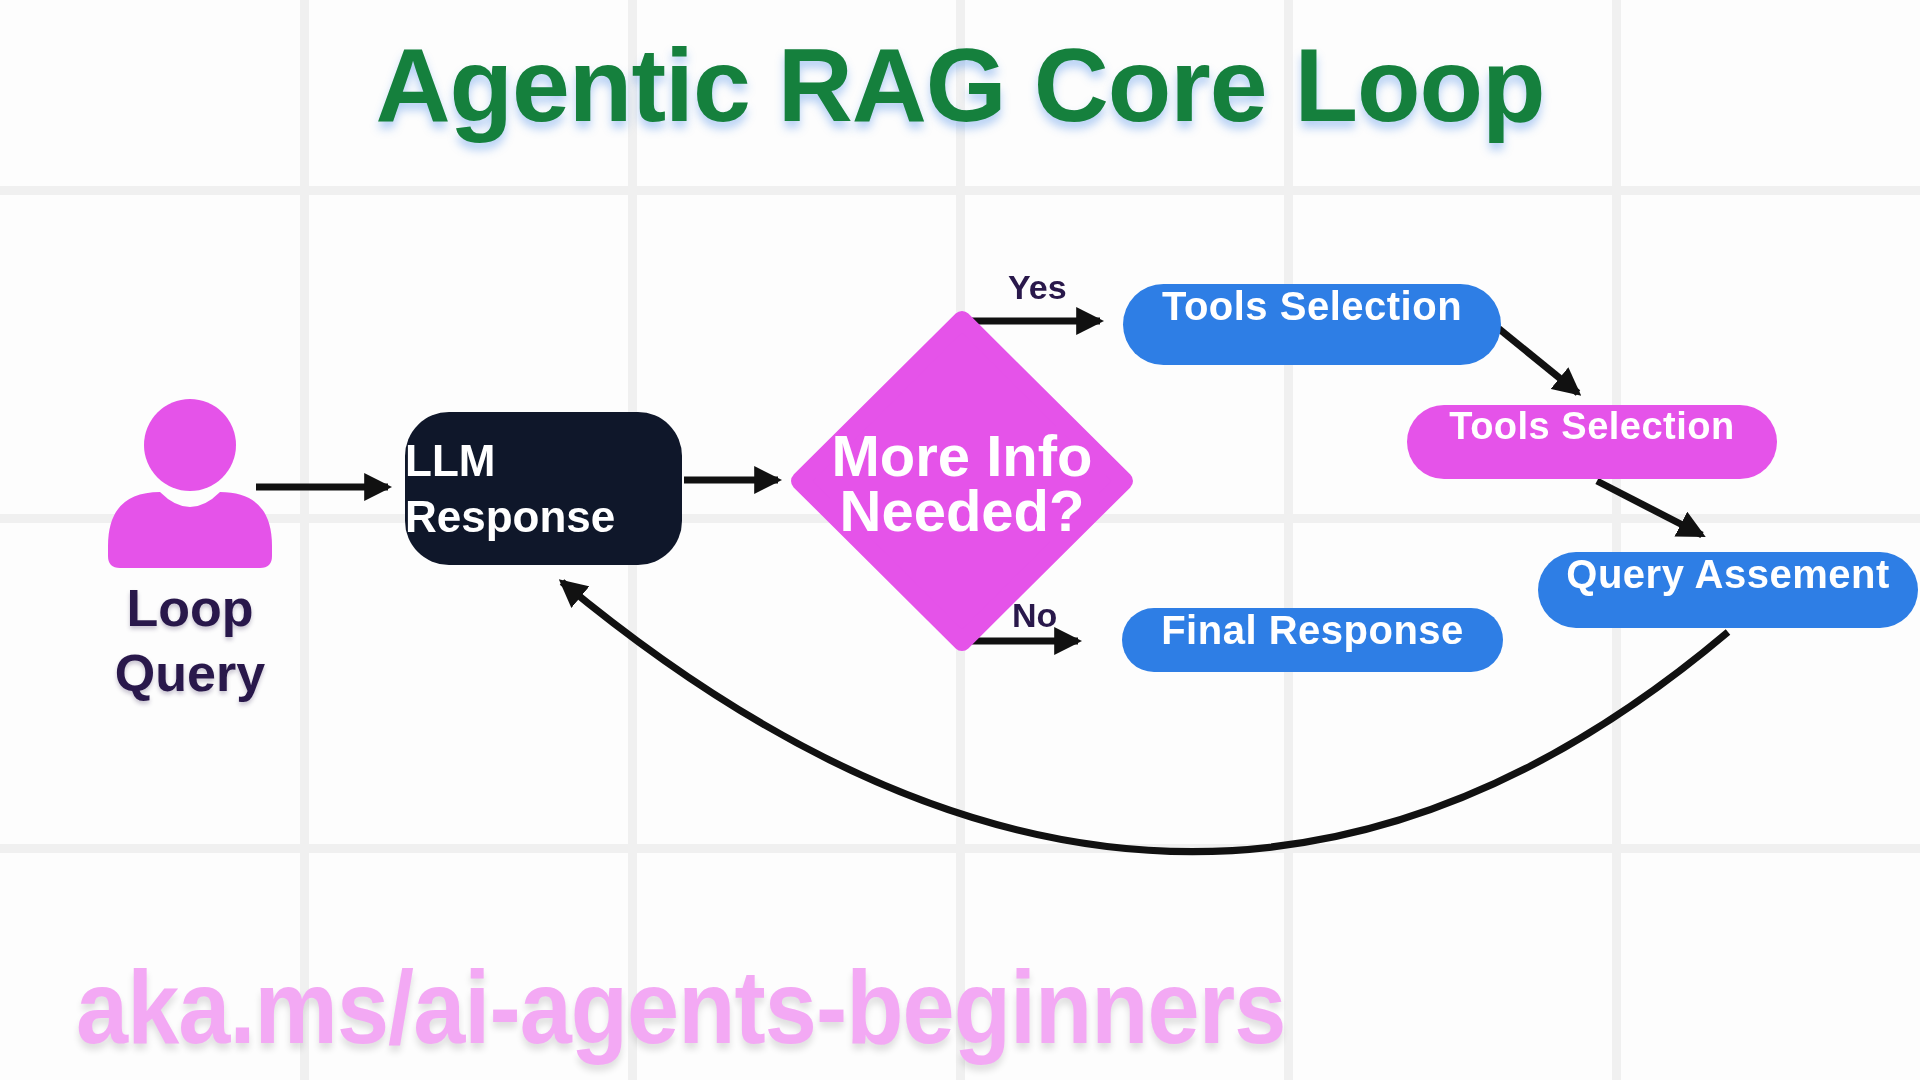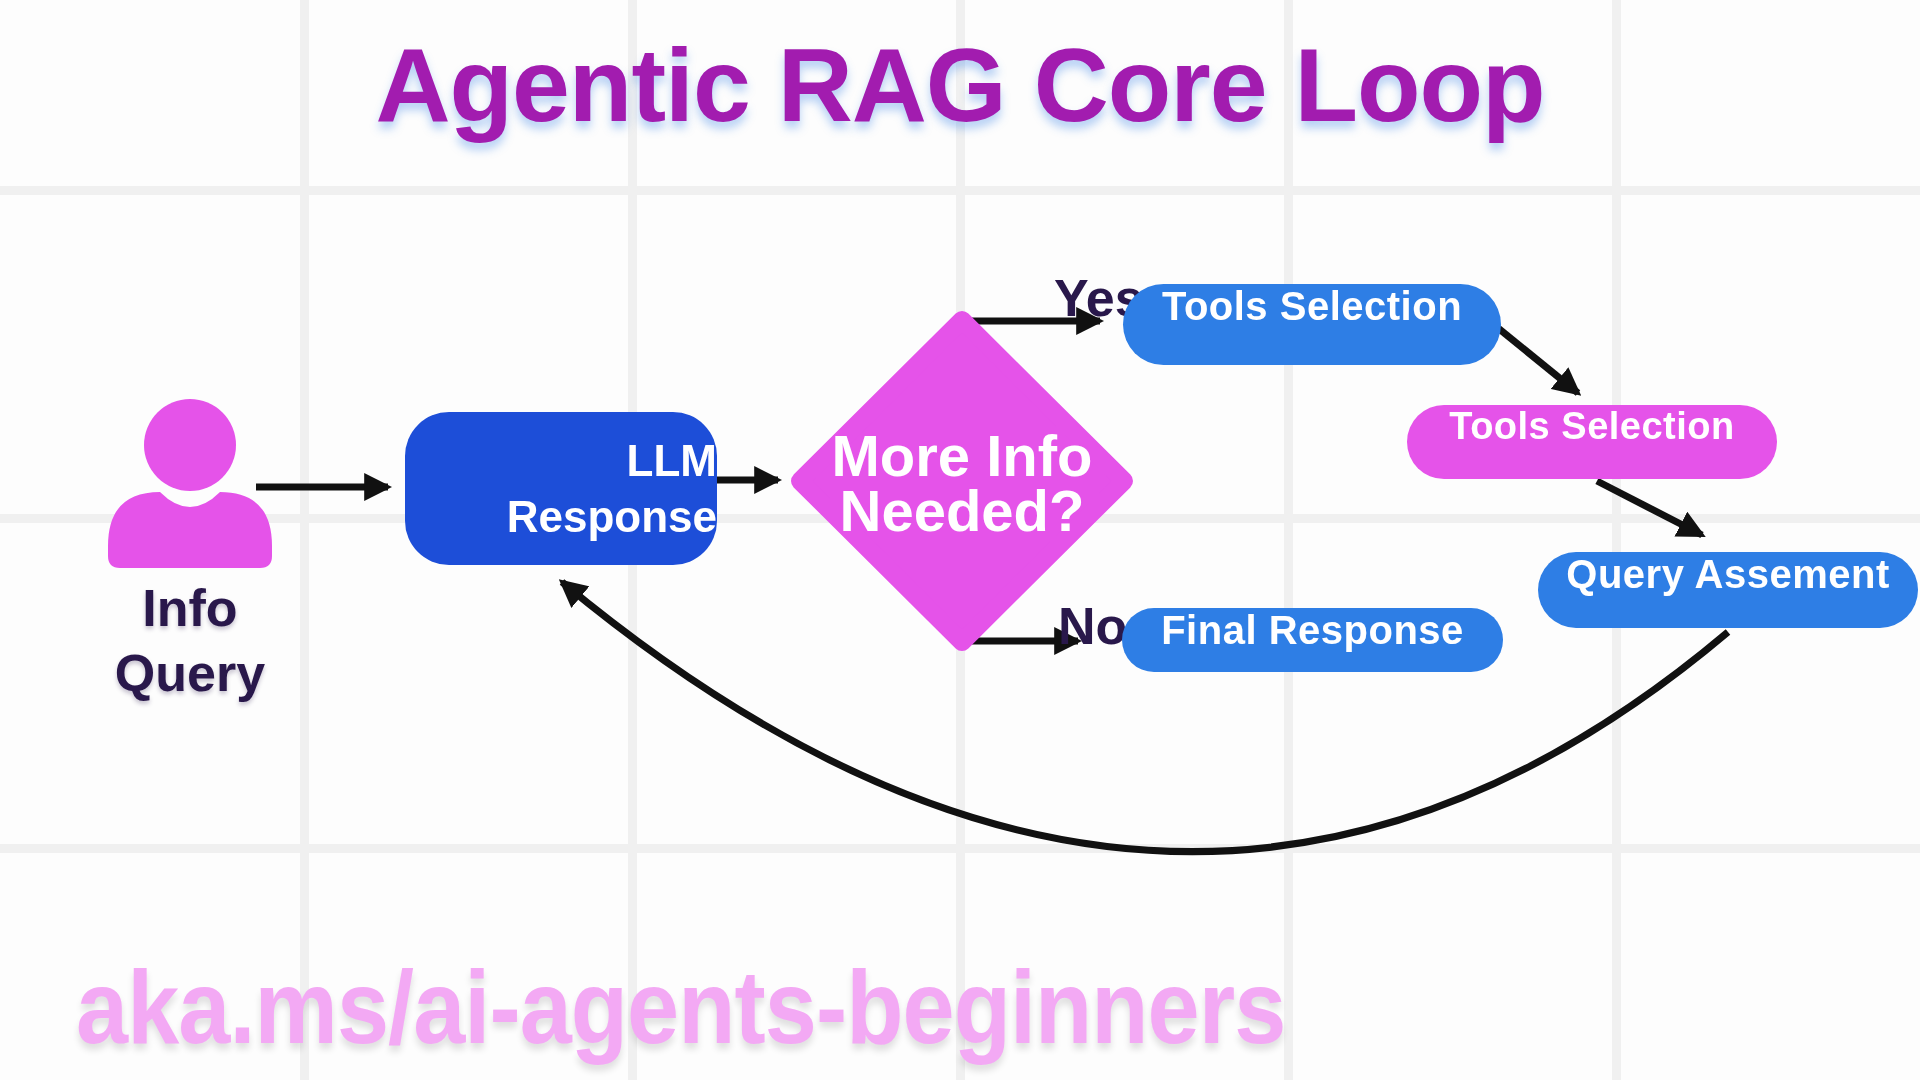--- a/index.html
+++ b/index.html
@@ -8,46 +8,46 @@
     background:#fdfdfd;
     font-family:"Liberation Sans",sans-serif;
   }
   .grid-line{position:absolute;background:#f0f0f0;}
   .grid-line.v{top:0;width:9px;height:1080px;}
   .grid-line.h{left:0;height:9px;width:1920px;}
 
   .page-title{
     position:absolute;left:0;right:0;top:26px;
     text-align:center;font-size:104px;font-weight:800;letter-spacing:-1px;
-    color:#a21caf;text-shadow:0 7px 10px rgba(46,124,228,0.35);
+    color:#15803d;text-shadow:0 7px 10px rgba(46,124,228,0.35);
   }
 
   .overlay{position:absolute;left:0;top:0;}
 
   .pill{
     position:absolute;display:flex;align-items:flex-start;justify-content:center;
     background:#2e7ee5;color:#ffffff;border-radius:999px;
     font-size:40px;font-weight:700;letter-spacing:0.5px;white-space:nowrap;
   }
   .pill.pink{background:#e553e9;}
 
   .rounded-box{
-    position:absolute;left:405px;top:412px;width:312px;height:153px;
-    background:#1d4ed8;border-radius:44px;color:#fff;
-    display:flex;flex-direction:column;align-items:flex-end;justify-content:center;
+    position:absolute;left:405px;top:412px;width:277px;height:153px;
+    background:#0f172a;border-radius:44px;color:#fff;
+    display:flex;flex-direction:column;align-items:flex-start;justify-content:center;
     font-size:44px;font-weight:700;line-height:56px;
   }
 
   .decision-label{
     position:absolute;left:812px;top:428px;width:300px;
     text-align:center;color:#ffffff;font-size:58px;font-weight:700;line-height:55px;
   }
 
   .edge-label{
-    position:absolute;color:#29184b;font-size:52px;font-weight:800;margin-left:46px;
+    position:absolute;color:#29184b;font-size:34px;font-weight:800;
   }
 
   .user-label{
     position:absolute;left:60px;top:576px;width:260px;
     text-align:center;color:#29184b;font-size:52px;font-weight:800;line-height:65px;
     text-shadow:0 3px 4px rgba(41,24,75,0.25);
   }
   .user-icon{position:absolute;left:90px;top:396px;width:200px;height:180px;}
 
   .footer-link{
@@ -90,21 +90,21 @@
   </svg>
 
   <div class="user-icon">
     <svg width="200" height="180" viewBox="0 0 200 180">
       <circle cx="100" cy="49" r="46" fill="#e553e9"></circle>
       <path d="M30,172 Q18,172 18,160 L18,150 Q18,96 70,96 Q100,126 130,96 Q182,96 182,150 L182,160 Q182,172 170,172 Z" fill="#e553e9"></path>
     </svg>
   </div>
 
   <div class="user-label">
-    <div>Info</div>
+    <div>Loop</div>
     <div>Query</div>
   </div>
 
   <div class="rounded-box">
     <div>LLM</div>
     <div>Response</div>
   </div>
 
   <div class="decision-label">
     <div>More Info</div>

